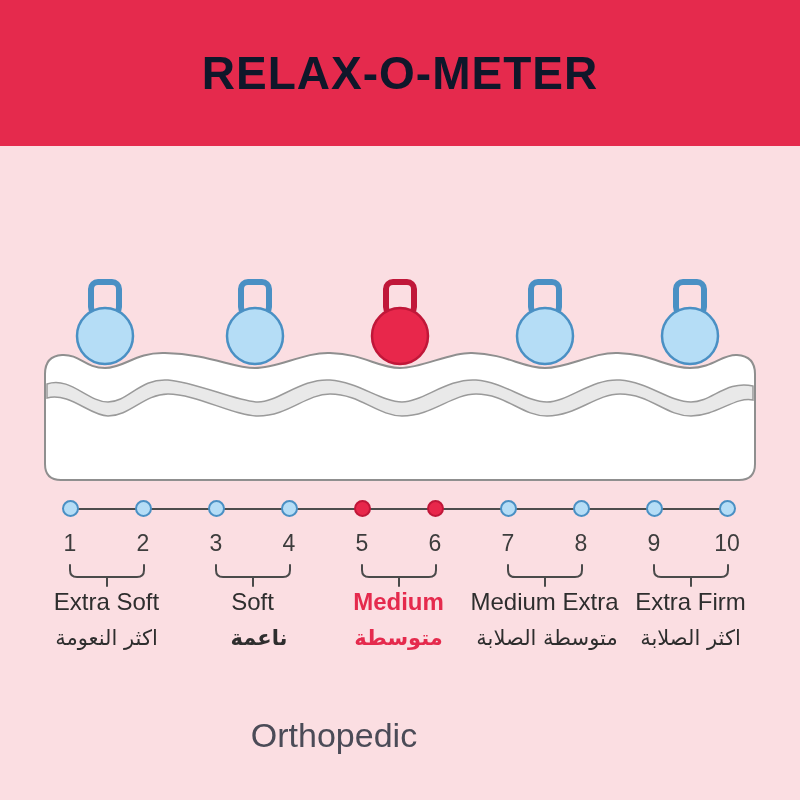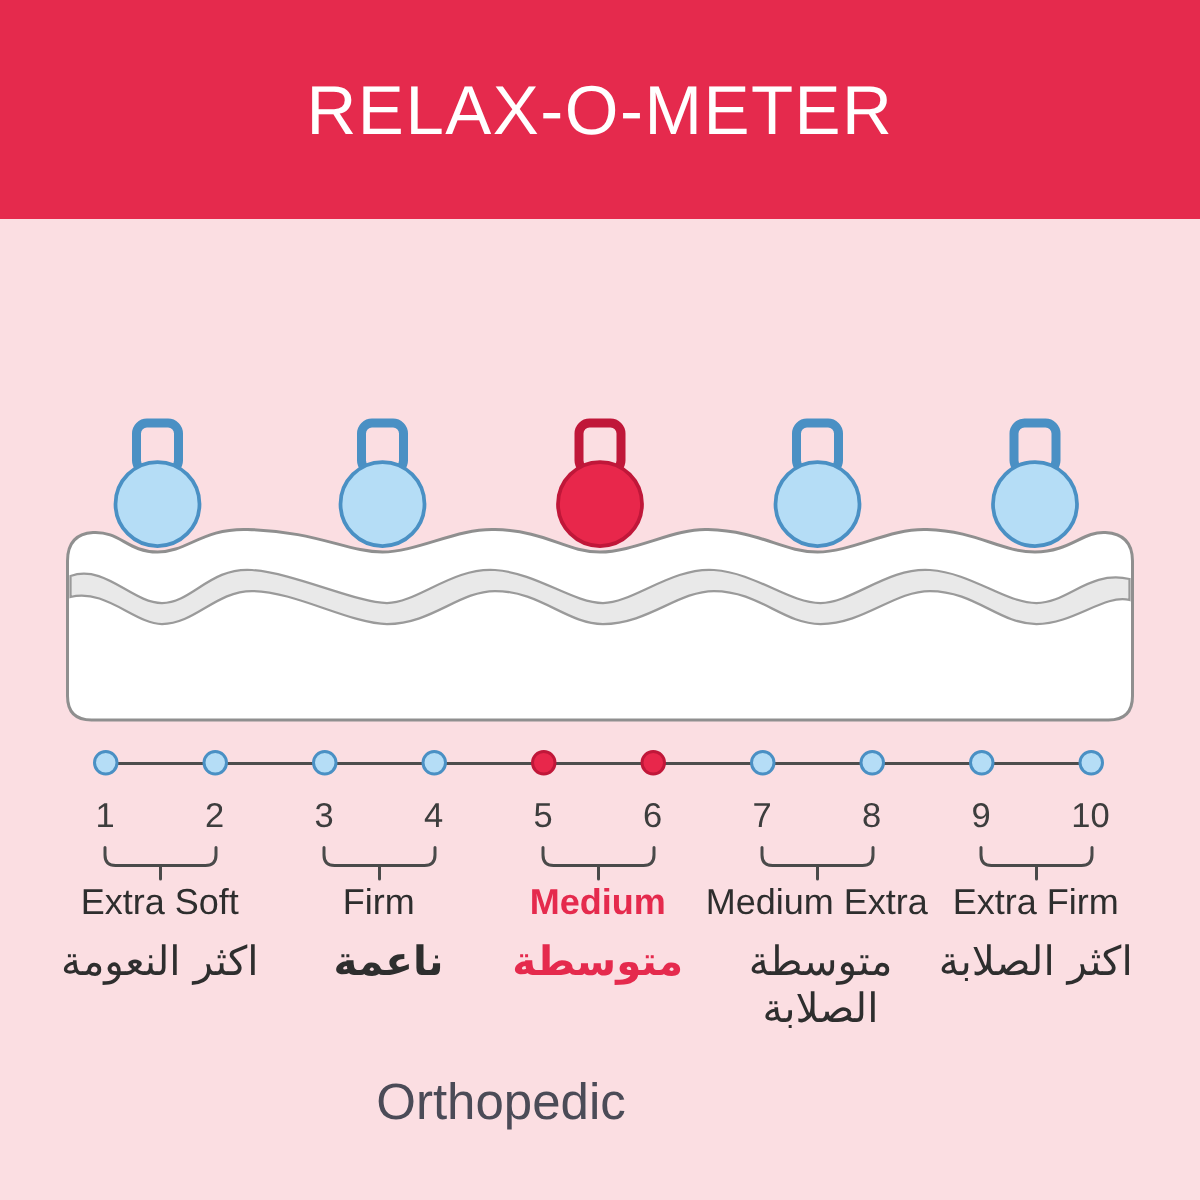--- a/index.html
+++ b/index.html
@@ -7,21 +7,21 @@
   #stage{
     position:relative;width:800px;height:800px;overflow:hidden;
     background:var(--background-pink,#fbdee2);
   }
   .banner{
     position:absolute;left:0;top:0;width:800px;height:146px;
     background:var(--banner-red,#e52a4d);
     display:flex;align-items:center;justify-content:center;
   }
   .banner-title{
-    color:#ffffff;font-size:46px;font-weight:400;letter-spacing:1px;
+    color:#0f172a;font-size:46px;font-weight:700;letter-spacing:1px;
   }
   .mattress-svg{position:absolute;left:0;top:268px;width:800px;height:240px;}
   .scale-line{
     position:absolute;top:508px;left:70px;width:657px;height:2px;
     background:#4d4d4d;
   }
   .scale-dot{
     position:absolute;width:17px;height:17px;border-radius:50%;
     box-sizing:border-box;top:500px;
   }
@@ -39,21 +39,21 @@
   }
   .bracket{position:absolute;top:564px;width:78px;height:24px;}
   .bracket path{fill:none;stroke:#4a4a4a;stroke-width:2;stroke-linecap:round;}
   .group-label-en{
     position:absolute;top:588px;width:180px;text-align:center;
     font-size:24px;color:#2e2e2e;
   }
   .group-label-en.hl{color:var(--highlight-red,#e52a4d);font-weight:700;}
   .group-label-ar{
     position:absolute;top:626px;width:180px;text-align:center;
-    font-size:27px;color:#2e2e2e;direction:rtl;
+    font-size:21px;color:#2e2e2e;direction:rtl;
     font-family:"DejaVu Sans",sans-serif;
   }
   .group-label-ar.hl{color:var(--highlight-red,#e52a4d);font-weight:700;}
   .footer-label{
     position:absolute;top:716px;left:0;width:668px;text-align:center;
     font-size:34px;color:#4b4b57;
   }
 </style>
 </head>
 <body>
@@ -151,21 +151,21 @@
       <div class="scale-dot blue" style="left: 718.5px;"></div>
       <div class="scale-num" style="left: 705px;">10</div>
       <svg class="bracket" viewBox="0 0 78 24" style="left: 67.5px;">
         <path d="M2 1 L2 6 Q2 13 9 13 L69 13 Q76 13 76 6 L76 1 M39 13 L39 22"></path>
       </svg>
       <div class="group-label-en" style="left: 16.5px;">Extra Soft</div>
       <div class="group-label-ar" dir="rtl" style="left: 16.5px;">اكثر النعومة</div>
       <svg class="bracket" viewBox="0 0 78 24" style="left: 213.5px;">
         <path d="M2 1 L2 6 Q2 13 9 13 L69 13 Q76 13 76 6 L76 1 M39 13 L39 22"></path>
       </svg>
-      <div class="group-label-en" style="left: 162.5px;">Firm</div>
+      <div class="group-label-en" style="left: 162.5px;">Soft</div>
       <div class="group-label-ar" dir="rtl" style="left: 169px; font-weight: bold;">ناعمة</div>
       <svg class="bracket" viewBox="0 0 78 24" style="left: 359.5px;">
         <path d="M2 1 L2 6 Q2 13 9 13 L69 13 Q76 13 76 6 L76 1 M39 13 L39 22"></path>
       </svg>
       <div class="group-label-en hl" style="left: 308.5px;">Medium</div>
       <div class="group-label-ar hl" dir="rtl" style="left: 308.5px; text-align: center;">متوسطة</div>
       <svg class="bracket" viewBox="0 0 78 24" style="left: 505.5px;">
         <path d="M2 1 L2 6 Q2 13 9 13 L69 13 Q76 13 76 6 L76 1 M39 13 L39 22"></path>
       </svg>
       <div class="group-label-en" style="left: 454.5px;">Medium Extra</div>

